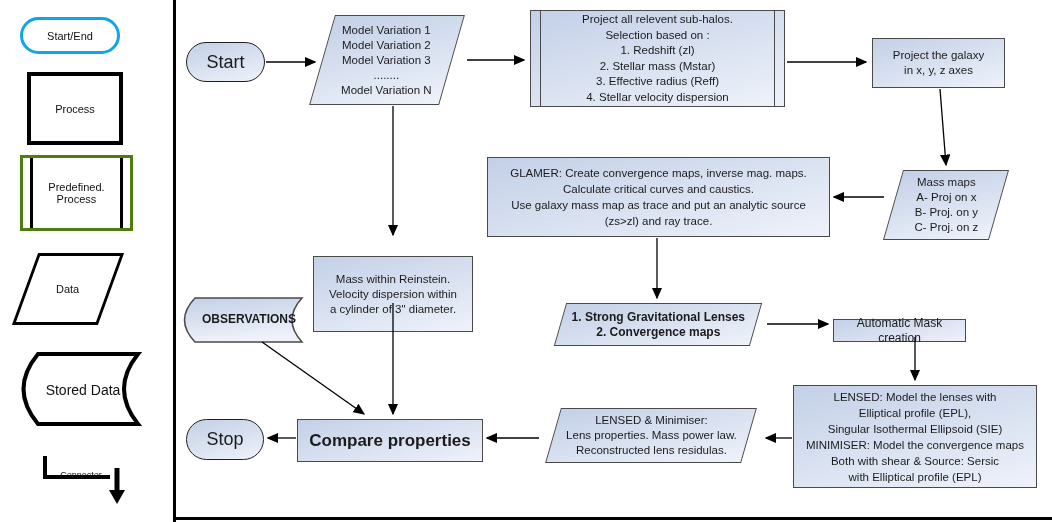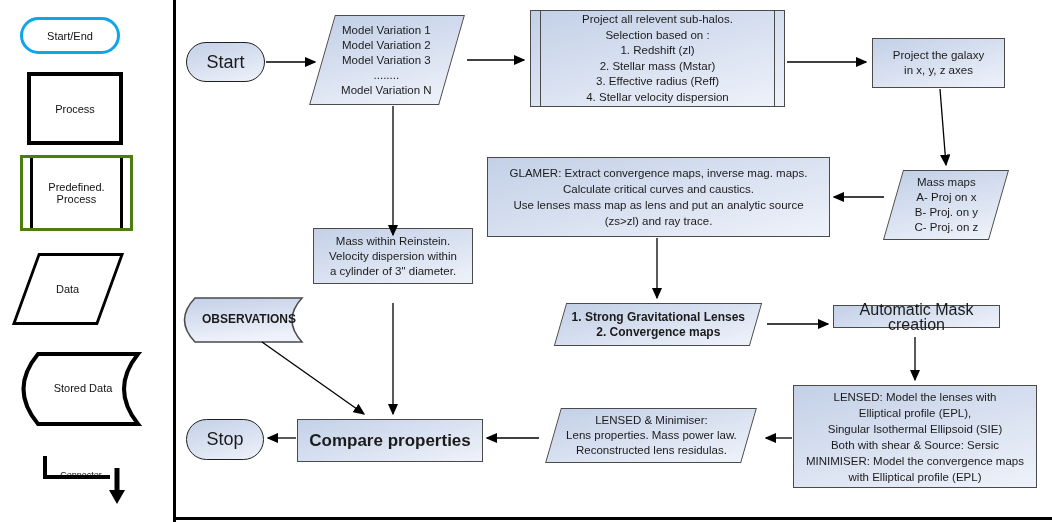--- a/index.html
+++ b/index.html
@@ -24,21 +24,21 @@
   
   .lg-shape{position:absolute;display:flex;justify-content:center;align-items:center;
     text-align:center;background:#fff;font-size:11px;color:#111}
   .lg-stadium{border:3px solid #0ea5e9;border-radius:20px}
   .lg-rect{border:4px solid #000}
   .lg-predef{border:3px solid #4d7c0f}
   .lg-predef .pbar{position:absolute;top:0;bottom:0;width:3px;background:#000}
   .lg-predef .pbar.l{left:7px}.lg-predef .pbar.r{right:7px}
   .lg-para{border:3px solid #000;transform:skewX(-20deg)}
   .lg-para .inner{transform:skewX(20deg)}
-  .lg-label{position:absolute;font-size:11px;color:#111;text-align:center}
+  .lg-label{position:absolute;font-size:14px;color:#111;text-align:center}
 
   .divider{position:absolute;left:173px;top:0;width:3px;height:522px;background:#000}
   .bottomline{position:absolute;left:176px;top:517px;width:876px;height:3px;background:#000}
 
   svg.overlay{position:absolute;left:0;top:0;pointer-events:none;overflow:visible}
   .svg-abs{position:absolute;overflow:visible}
 </style>
 </head>
 <body>
 
@@ -116,27 +116,27 @@
   <div class="node para" style="left:893px;top:170px;width:106px;height:70px">
     <div class="inner">
       <div>Mass maps</div>
       <div>A- Proj on x</div>
       <div>B- Proj. on y</div>
       <div>C- Proj. on z</div>
     </div>
   </div>
 
   <div class="node lh16" style="left:487px;top:157px;width:343px;height:80px">
-    <div>GLAMER: Extract convergence maps, inverse mag. maps.</div>
+    <div>GLAMER: Create convergence maps, inverse mag. maps.</div>
     <div>Calculate critical curves and caustics.</div>
-    <div>Use lenses mass map as lens and put an analytic source</div>
+    <div>Use galaxy mass map as trace and put an analytic source</div>
     <div>(zs&gt;zl) and ray trace.</div>
   </div>
 
-  <div class="node" style="left:313px;top:228px;width:160px;height:56px">
+  <div class="node" style="left:313px;top:256px;width:160px;height:76px">
     <div>Mass within Reinstein.</div>
     <div>Velocity dispersion within</div>
     <div>a cylinder of 3" diameter.</div>
   </div>
 
   <svg class="svg-abs" style="left:183px;top:297px" width="120" height="46" viewBox="0 0 120 46">
     <defs>
       <linearGradient id="sdg" x1="0" y1="0" x2="0.25" y2="1">
         <stop offset="0" class="g1" stop-color="#c3d0e7"></stop>
         <stop offset="1" class="g2" stop-color="#eef2fa"></stop>
@@ -146,30 +146,30 @@
   </svg>
   <span class="bold" style="position:absolute;left:196px;top:312px;width:100px;text-align:right;font-size:12px">OBSERVATIONS</span>
 
   <div class="node para bold" style="left:560px;top:303px;width:196px;height:43px;font-size:12px">
     <div class="inner">
       <div>1. Strong Gravitational Lenses</div>
       <div>2. Convergence maps</div>
     </div>
   </div>
 
-  <div class="node" style="left:833px;top:305px;width:167px;height:23px;font-size:16px">
+  <div class="node" style="left:833px;top:319px;width:133px;height:23px;font-size:12px">
     <span>Automatic Mask creation</span>
   </div>
 
   <div class="node lh16" style="left:793px;top:385px;width:244px;height:103px">
     <div>LENSED: Model the lenses with</div>
     <div>Elliptical profile (EPL),</div>
     <div>Singular Isothermal Ellipsoid (SIE)</div>
+    <div>MINIMISER: Model the convergence maps</div>
     <div>Both with shear &amp; Source: Sersic</div>
-    <div>MINIMISER: Model the convergence maps</div>
     <div>with Elliptical profile (EPL)</div>
   </div>
 
   <div class="node para" style="left:553px;top:408px;width:196px;height:55px">
     <div class="inner">
       <div>LENSED &amp; Minimiser:</div>
       <div>Lens properties. Mass power law.</div>
       <div>Reconstructed lens residulas.</div>
     </div>
   </div>

